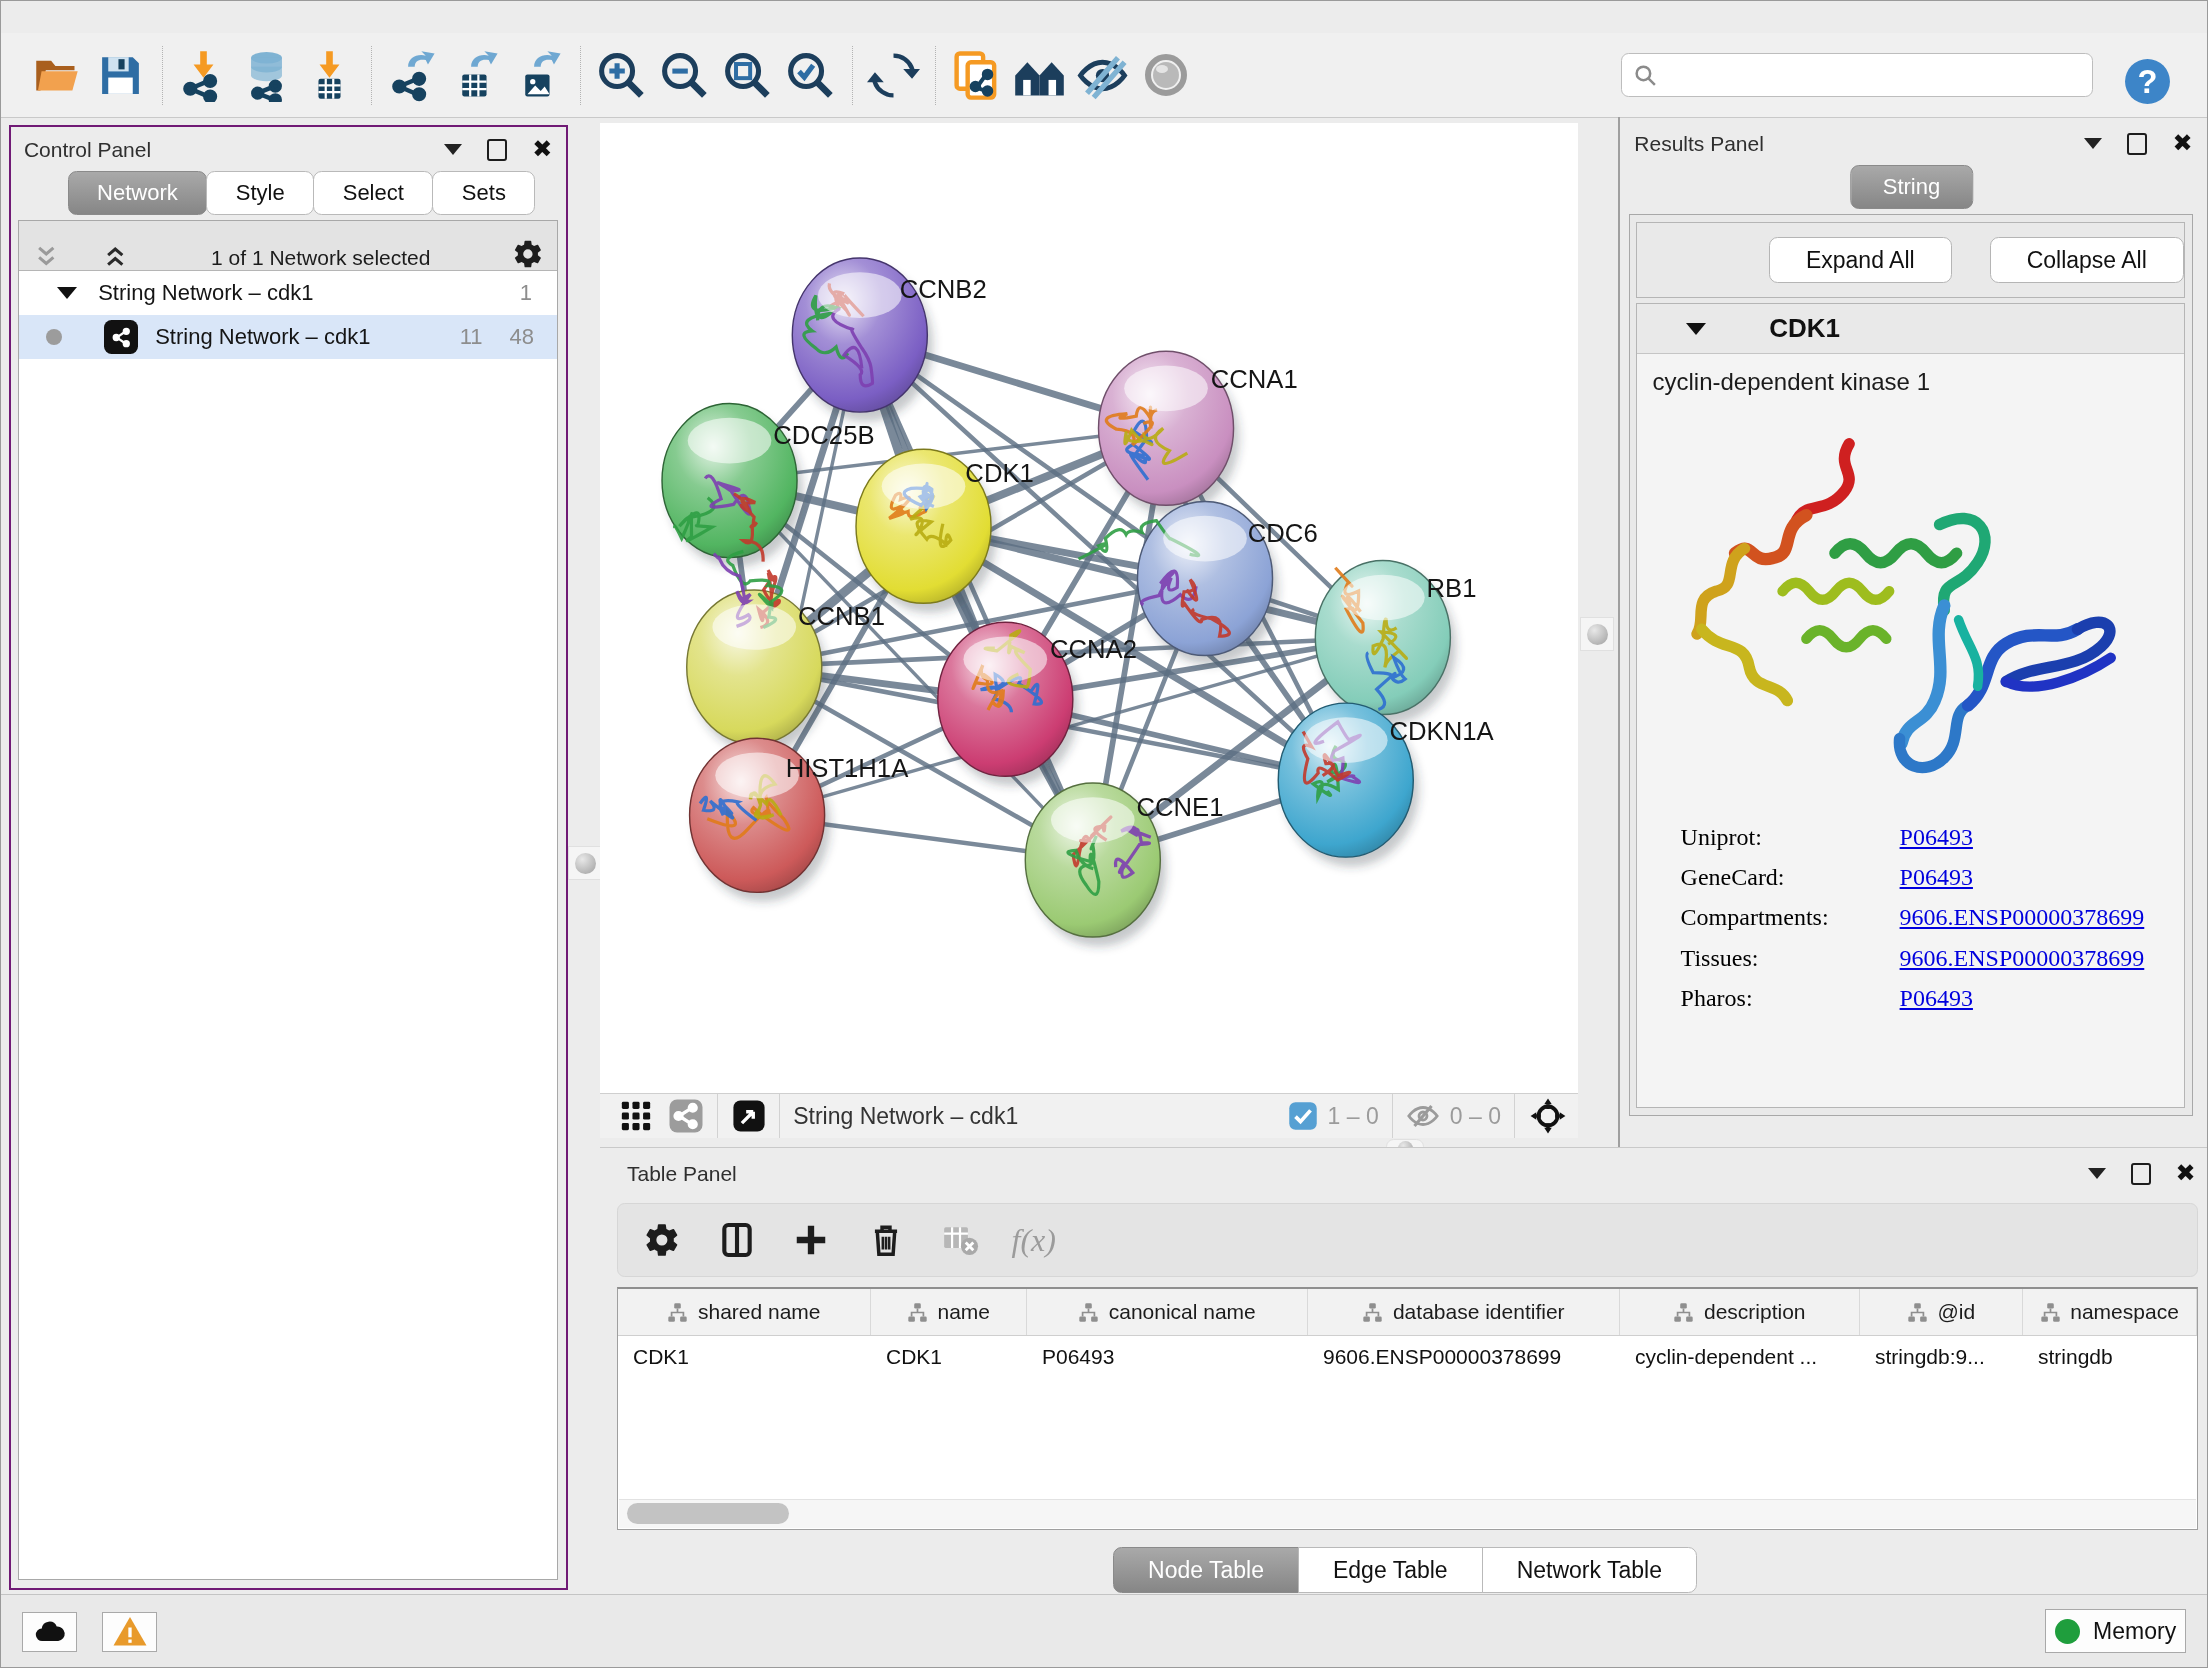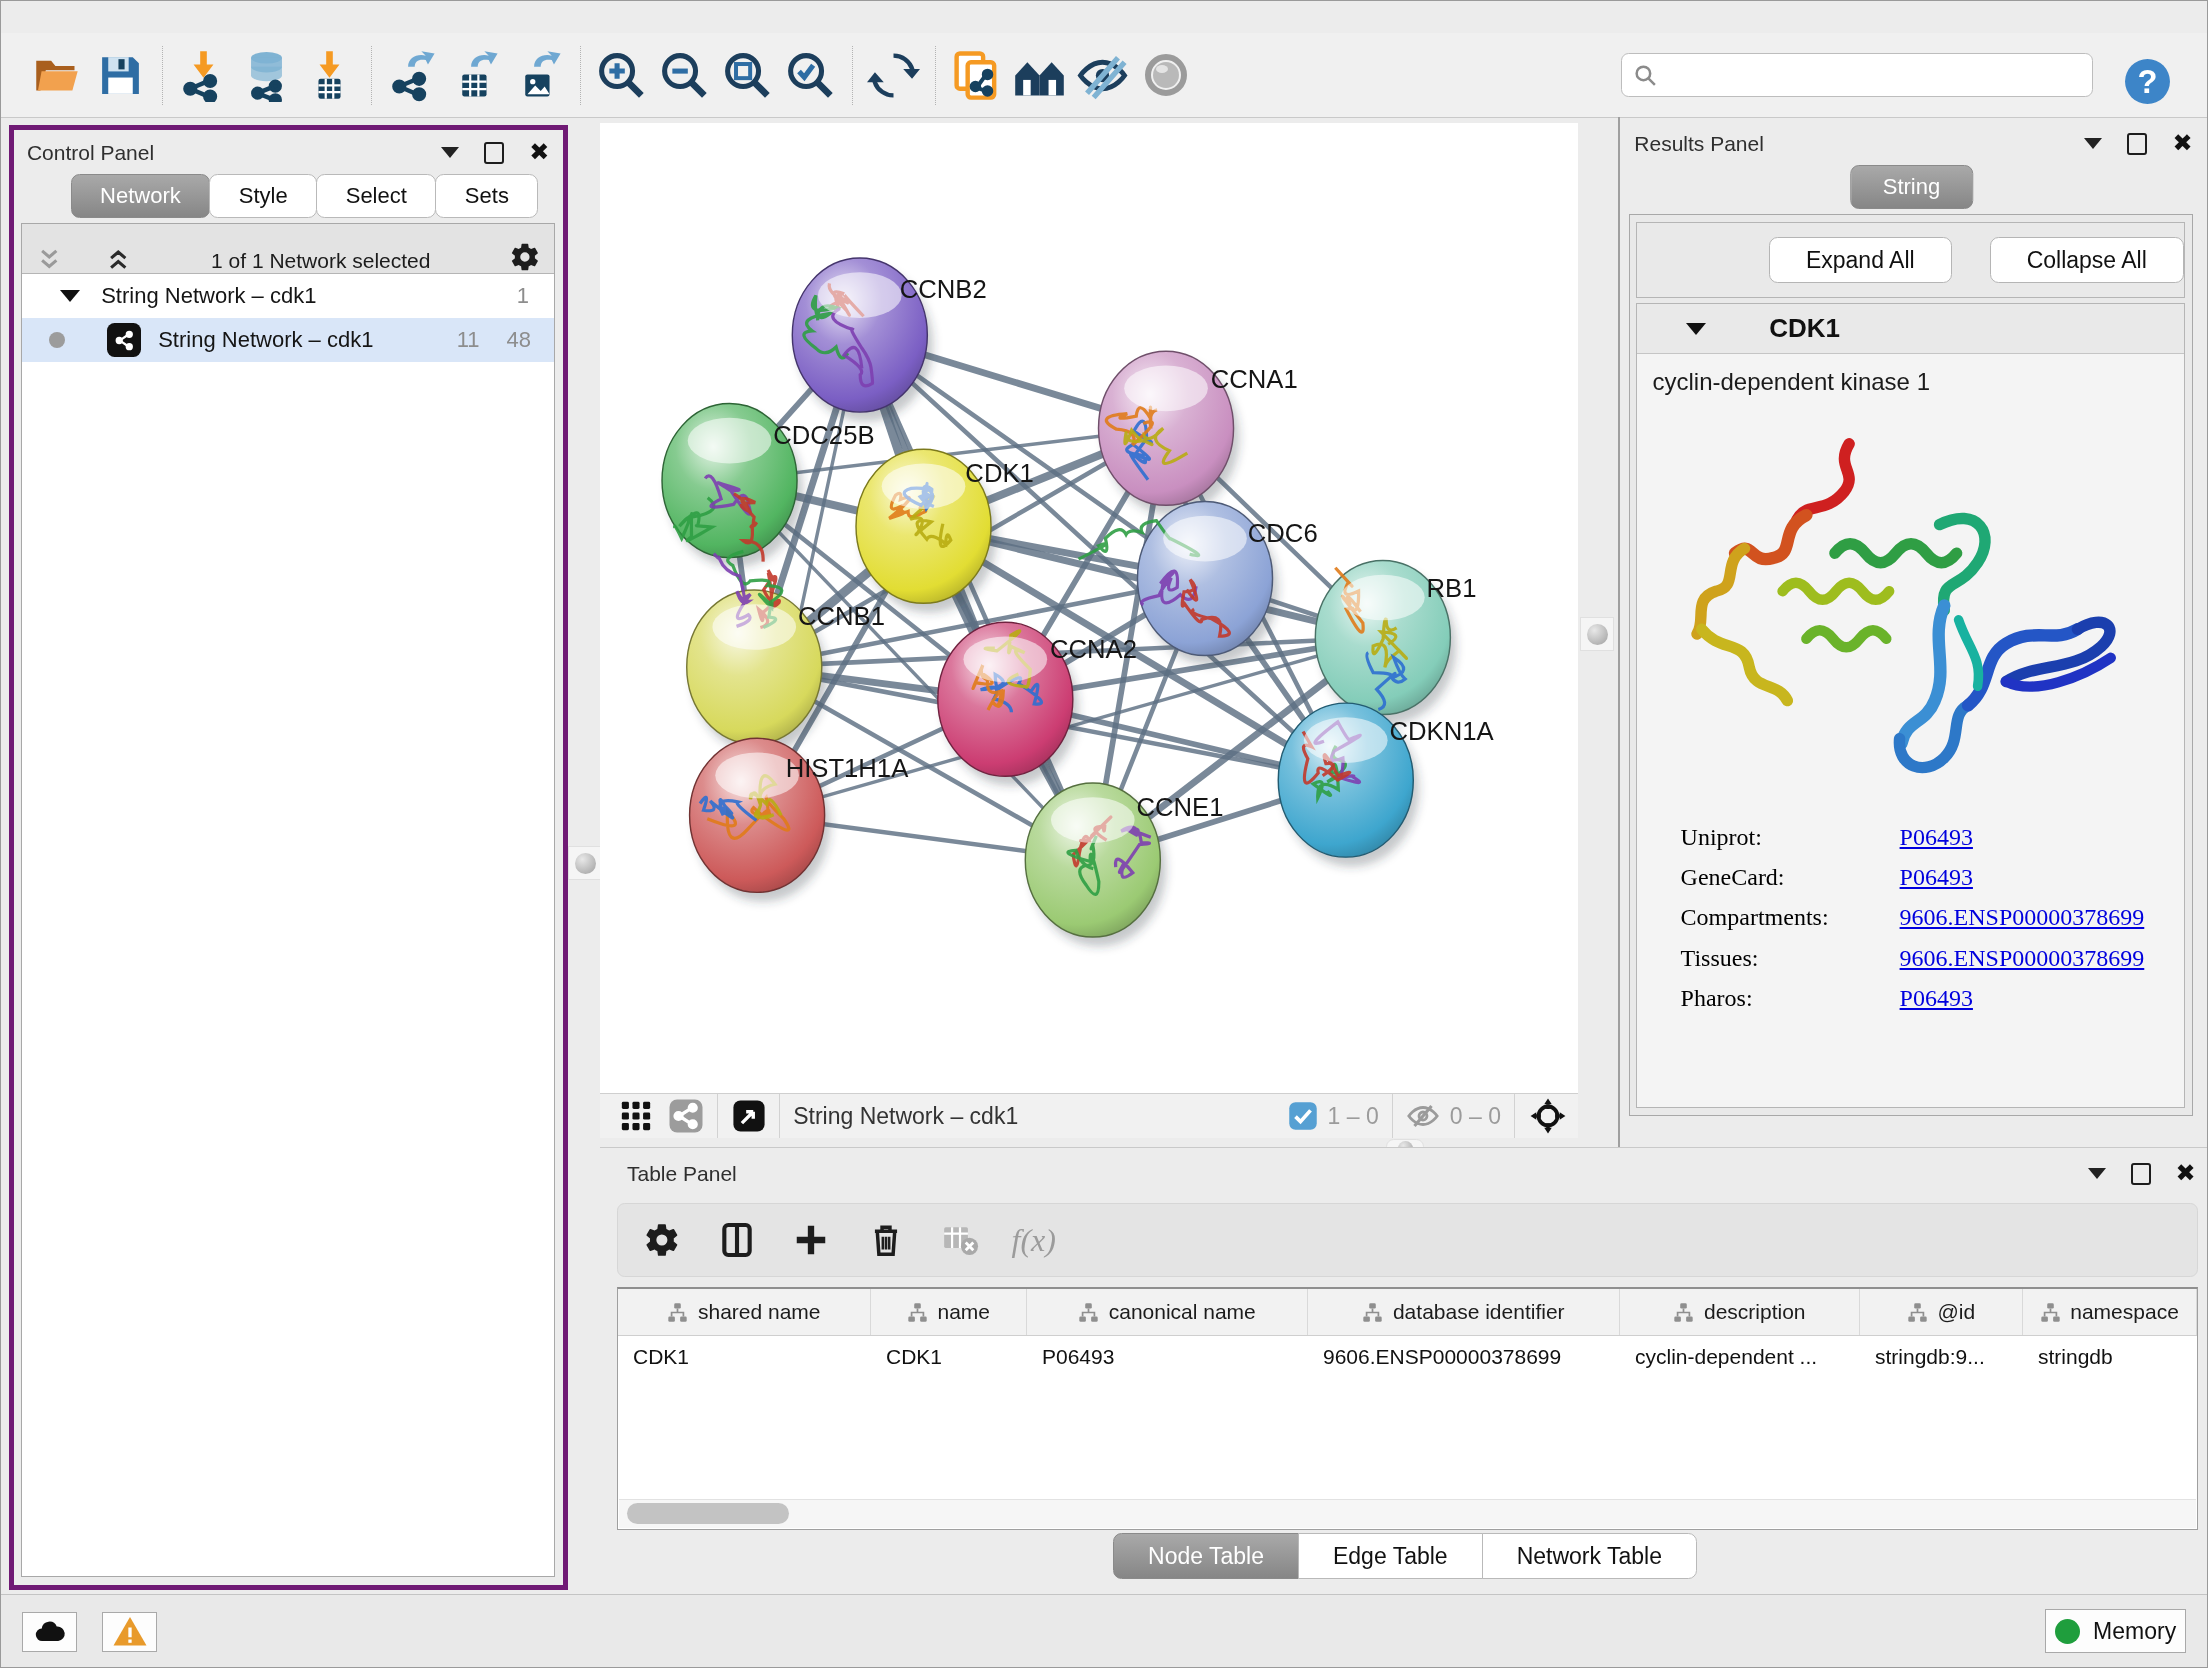--- a/index.html
+++ b/index.html
@@ -23,21 +23,21 @@
   #search-input{border:none;outline:none;flex:1;font-size:21px;margin-left:9.5px;background:transparent;}
   #help-btn{position:absolute;right:28.5px;top:17px;}
   
   .panel-title{font-size:21px;color:#2f2f2f;}
   .panel-ctrls{display:flex;align-items:center;gap:25px;}
   .ctrl-collapse{width:0;height:0;border-left:9.5px solid transparent;border-right:9.5px solid transparent;border-top:11.4px solid #222;}
   .ctrl-float{width:16px;height:18px;border:2.9px solid #1d1d1d;border-radius:2.9px;}
   .ctrl-close{font-family:"DejaVu Sans",sans-serif;font-size:24px;font-weight:bold;color:#111;line-height:19px;}
   
   #control-panel{position:absolute;left:7.6px;top:124px;width:559px;height:1465px;
-    background:#ececec;border:5px solid #701a75;box-sizing:border-box;}
+    background:#ececec;border:2px solid #701a75;box-sizing:border-box;}
   #cp-header{position:absolute;left:13.3px;right:13.3px;top:7.6px;height:30px;display:flex;justify-content:space-between;align-items:center;}
   .tab-row{position:absolute;left:57px;top:44px;display:flex;}
   .tab{height:42px;line-height:42px;padding:0 28.5px;font-size:22px;background:#fff;
     border:1px solid #b9b9b9;border-radius:8.6px;margin-right:-1px;color:#111;}
   .tab.active{background:linear-gradient(#a9a9a9,#868686);color:#fff;border-color:#8a8a8a;}
   #net-box{position:absolute;left:7.6px;top:93px;right:7.6px;bottom:7.6px;border:1px solid #a8a8a8;background:#fff;}
   #net-box-header{height:49px;background:#e3e3e3;border-bottom:1px solid #b5b5b5;display:flex;align-items:flex-end;padding:0 13.3px;gap:27px;}
   #nbh-text{flex:1;text-align:center;font-size:21px;color:#1c1c1c;}
   .tree-row{display:flex;align-items:center;height:44px;font-size:22px;color:#151515;}
   .tree-row .count{color:#8d8d8d;}
@@ -88,21 +88,21 @@
   #fx-btn{font-family:"Liberation Serif",serif;font-style:italic;font-size:32px;color:#9b9b9b;}
   #node-table{position:absolute;left:17px;right:11.4px;top:139px;height:243px;background:#fff;border:1px solid #9f9f9f;
     border-top:2.9px solid #8f8f8f;box-sizing:border-box;}
   #table-header{display:flex;height:46px;background:#f2f2f2;border-bottom:1px solid #cfcfcf;}
   .th{display:flex;align-items:center;justify-content:center;gap:9.5px;font-size:21px;color:#1c1c1c;
       border-right:1px solid #d9d9d9;box-sizing:border-box;overflow:hidden;white-space:nowrap;}
   #table-row{display:flex;height:42px;}
   .td{font-size:21px;color:#111;padding-left:15px;display:flex;align-items:center;box-sizing:border-box;overflow:hidden;white-space:nowrap;}
   #hscroll{position:absolute;left:1px;right:1px;bottom:1px;height:28.5px;background:#f6f6f6;border-top:1px solid #e2e2e2;}
   #hscroll-thumb{position:absolute;left:7.6px;top:3.8px;width:162px;height:21px;border-radius:11.4px;background:#c3c3c3;}
-  #bottom-tabs{position:absolute;left:0;right:0;bottom:19px;display:flex;justify-content:center;}
+  #bottom-tabs{position:absolute;left:0;right:0;bottom:5px;display:flex;justify-content:center;}
   .seg-tab{height:44px;line-height:44px;padding:0 34px;font-size:23px;background:#fff;border:1px solid #b9b9b9;margin-right:-1px;color:#111;}
   .seg-tab:first-child{border-radius:8.6px 0 0 8.6px;}
   .seg-tab:last-child{border-radius:0 8.6px 8.6px 0;}
   .seg-tab.active{background:linear-gradient(#a9a9a9,#868686);color:#fff;border-color:#8a8a8a;}
   
   #statusbar{position:absolute;left:0;bottom:0;width:100%;height:72px;background:#e9e9e9;border-top:1px solid #c4c4c4;}
   .sb-btn{position:absolute;top:17px;width:55px;height:40px;background:#fdfdfd;border:1.9px solid #a9a9a9;
     display:flex;align-items:center;justify-content:center;box-sizing:border-box;}
   #memory-btn{position:absolute;right:21px;top:14.3px;width:141px;height:44px;background:#fdfdfd;border:1.9px solid #a9a9a9;
     display:flex;align-items:center;justify-content:center;gap:13.3px;box-sizing:border-box;font-size:23px;color:#111;}

